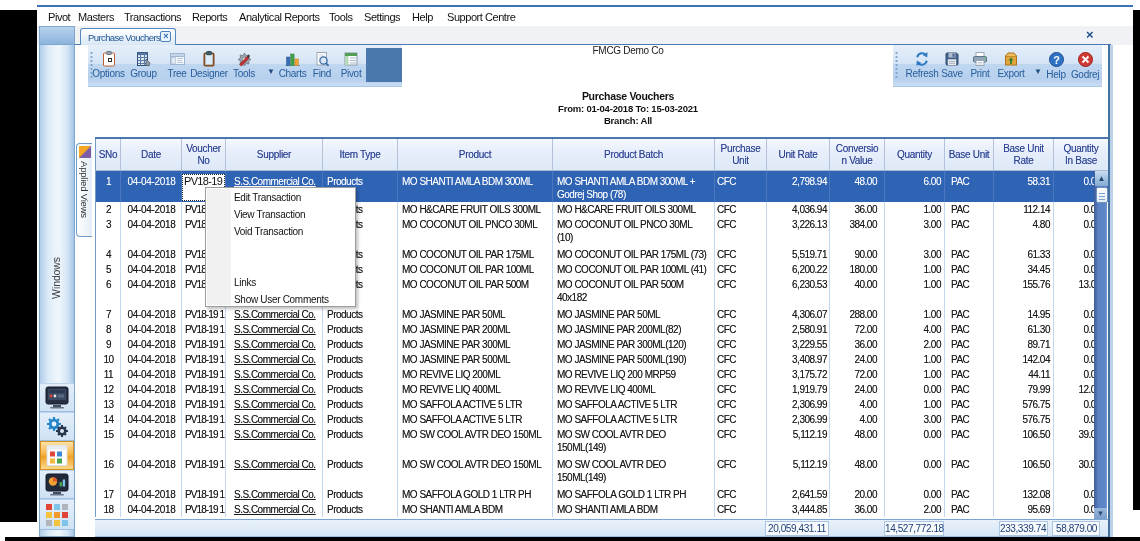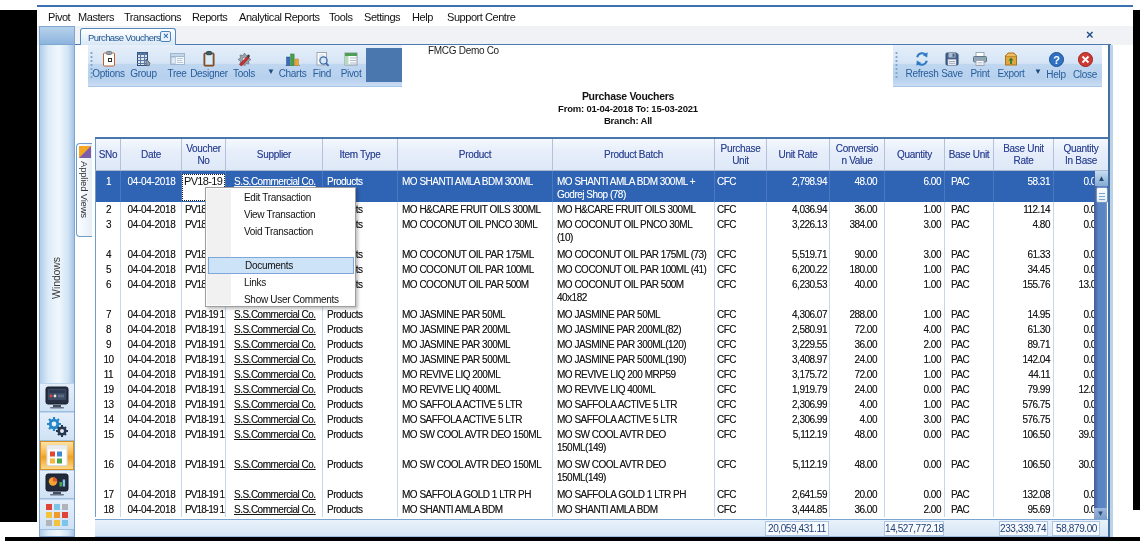--- a/index.html
+++ b/index.html
@@ -30,21 +30,21 @@
 #tbarL { left:88px; width:314px; }
 #tbarR { left:893px; width:209px; }
 .grip { position:absolute; left:2px; top:6px; width:3px; height:28px; background-image:radial-gradient(circle, #7fa5cc 1px, transparent 1.2px); background-size:3px 4px; }
 .tbtn { position:absolute; top:6px; text-align:center; color:#275d9b; font-size:10px; letter-spacing:-0.3px; }
 .tbtn svg { display:block; margin:0 auto 1px auto; }
 .tbtn .lbl { display:block; margin-top:1px; }
 #bluesq { left:366px; top:48px; width:36px; height:34px; background:#4b77af; }
 .dd { position:absolute; color:#1d4c80; font-size:8px; }
 
 
-#fmcg { left:428px; top:45px; width:400px; color:#1a1a1a; font-size:10px; letter-spacing:-0.3px; }
+#fmcg { left:428px; top:45px; width:400px; text-align:center; color:#1a1a1a; font-size:10px; letter-spacing:-0.3px; }
 #title1 { left:428px; top:90px; width:400px; text-align:center; color:#111; font-size:10.5px; letter-spacing:-0.3px; font-weight:bold; }
 #title2 { left:428px; top:103px; width:400px; text-align:center; color:#111; font-size:9.5px; letter-spacing:-0.2px; font-weight:bold; }
 #title3 { left:428px; top:115px; width:400px; text-align:center; color:#111; font-size:9.5px; letter-spacing:-0.2px; font-weight:bold; }
 
 
 #sidebar { left:39px; top:26px; width:36px; height:511px; background:linear-gradient(90deg,#b0cde9,#dcebf8 25%,#f0f7fd 55%,#d2e4f4 82%,#a3c4e4); border:1px solid #7ea6cf; }
 #sidebarhead { left:39px; top:26px; width:36px; height:19px; background:linear-gradient(#b7d2ec,#8db4dd); border:1px solid #7ea6cf; }
 #winlabel { left:39px; top:257px; width:36px; height:52px; color:#3b3b3b; font-size:10.5px; letter-spacing:-0.1px; }
 #winlabel span { position:absolute; left:11px; top:0; writing-mode:vertical-rl; transform:rotate(180deg); }
 .sideicon { left:40px; width:34px; height:29px; border-top:1px solid #bcd5ec; border-bottom:1px solid #9dbede; background:linear-gradient(#e4eefa,#cfe2f4); }
@@ -86,21 +86,21 @@
 #rborder1 { left:1108px; top:45px; width:2px; height:492px; background:#42719f; }
 #rborder2 { left:1110px; top:45px; width:3px; height:492px; background:#bdd2e9; }
 
 
 #sumrow { left:95px; top:518.5px; width:1013px; height:18.5px; background:linear-gradient(#e9f2fb,#d6e6f5); border-top:1px solid #7ba4d3; border-bottom:1px solid #9fbedf; }
 .sumbox { position:absolute; top:1.5px; height:15px; background:#f6fafd; border:1px solid #aac6e2; color:#1f3f77; font-size:10px; letter-spacing:-0.4px; text-align:right; padding:0 2px 0 0; line-height:13px; white-space:nowrap; }
 
 
 #ctxmenu { left:205px; top:187px; width:151px; height:120px; background:#fff; border:1px solid #9e9e9e; box-shadow:2px 2px 3px rgba(0,0,0,0.25); }
 #ctxmenu .gutter { position:absolute; left:1px; top:1px; bottom:1px; width:24px; background:#f1f1f1; }
-#ctxmenu .mi { position:absolute; left:2px; width:146px; height:17px; font-size:10px; letter-spacing:-0.3px; color:#111; line-height:17px; padding-left:36px; white-space:nowrap; }
+#ctxmenu .mi { position:absolute; left:2px; width:146px; height:17px; font-size:10px; letter-spacing:-0.3px; color:#111; line-height:17px; padding-left:26px; white-space:nowrap; }
 #ctxmenu .mi.hl { background:#cde3f8; border:1px solid #7da7d8; line-height:15px; }
 </style>
 </head>
 <body>
 <div class="abs" id="blackL"></div>
 <div class="abs" id="blackR"></div>
 <div class="abs" id="blackB"></div>
 <div class="abs" id="topline"></div>
 
 <div class="abs" id="menubar">
@@ -245,21 +245,21 @@
         <circle cx="8.5" cy="8.5" r="7" fill="#2f72c4" stroke="#1d4f91"></circle>
         <text x="8.5" y="12.5" font-family="Liberation Sans" font-size="11" font-weight="bold" fill="#fff" text-anchor="middle">?</text>
       </svg>
     <span class="lbl">Help</span>
   </div>
   <div class="tbtn" style="left:175px;width:34px">
     <svg width="17" height="17" viewBox="0 0 17 17">
         <circle cx="8.5" cy="8.5" r="7" fill="#cf3b33" stroke="#9c201c"></circle>
         <path d="M5.5 5.5 L11.5 11.5 M11.5 5.5 L5.5 11.5" stroke="#fff" stroke-width="1.8"></path>
       </svg>
-    <span class="lbl">Close</span>
+    <span class="lbl">Godrej</span>
   </div>
 </div>
 <div class="abs" id="bluesq"></div>
 
 <div class="abs" id="fmcg">FMCG Demo Co</div>
 <div class="abs" id="title1">Purchase Vouchers</div>
 <div class="abs" id="title2">From: 01-04-2018 To: 15-03-2021</div>
 <div class="abs" id="title3">Branch: All</div>
 
 <div class="abs" id="sidebar"></div>
@@ -549,21 +549,21 @@
         <td>MO REVIVE LIQ 200 MRP59</td>
         <td>CFC</td>
         <td class="num">3,175.72</td>
         <td class="num">72.00</td>
         <td class="num">1.00</td>
         <td>PAC</td>
         <td class="num">44.11</td>
         <td class="num qib">0.00</td>
       </tr>
 <tr style="height:15px">
-        <td class="ctr">19</td>
+        <td class="ctr">12</td>
         <td class="ctr">04-04-2018</td>
         <td class="vch">PV18-19 1</td>
         <td class="sup">S.S.Commercial Co.</td>
         <td>Products</td>
         <td>MO REVIVE LIQ 400ML</td>
         <td>MO REVIVE LIQ 400ML</td>
         <td>CFC</td>
         <td class="num">1,919.79</td>
         <td class="num">24.00</td>
         <td class="num">0.00</td>
@@ -691,16 +691,15 @@
   <span class="sumbox" style="left:789px;width:60px;">14,527,772.18</span>
   <span class="sumbox" style="left:904px;width:49px;">233,339.74</span>
   <span class="sumbox" style="left:957px;width:48px;">58,879.00</span>
 </div>
 
 <div class="abs" id="ctxmenu">
   <div class="gutter"></div>
   <div class="mi" style="top:1px">Edit Transaction</div>
   <div class="mi" style="top:18px">View Transaction</div>
   <div class="mi" style="top:35px">Void Transaction</div>
-  <div class="mi hl" style="top:69px">Documents</div>
   <div class="mi" style="top:86px">Links</div>
   <div class="mi" style="top:103px">Show User Comments</div>
 </div>
 
 </body></html>

